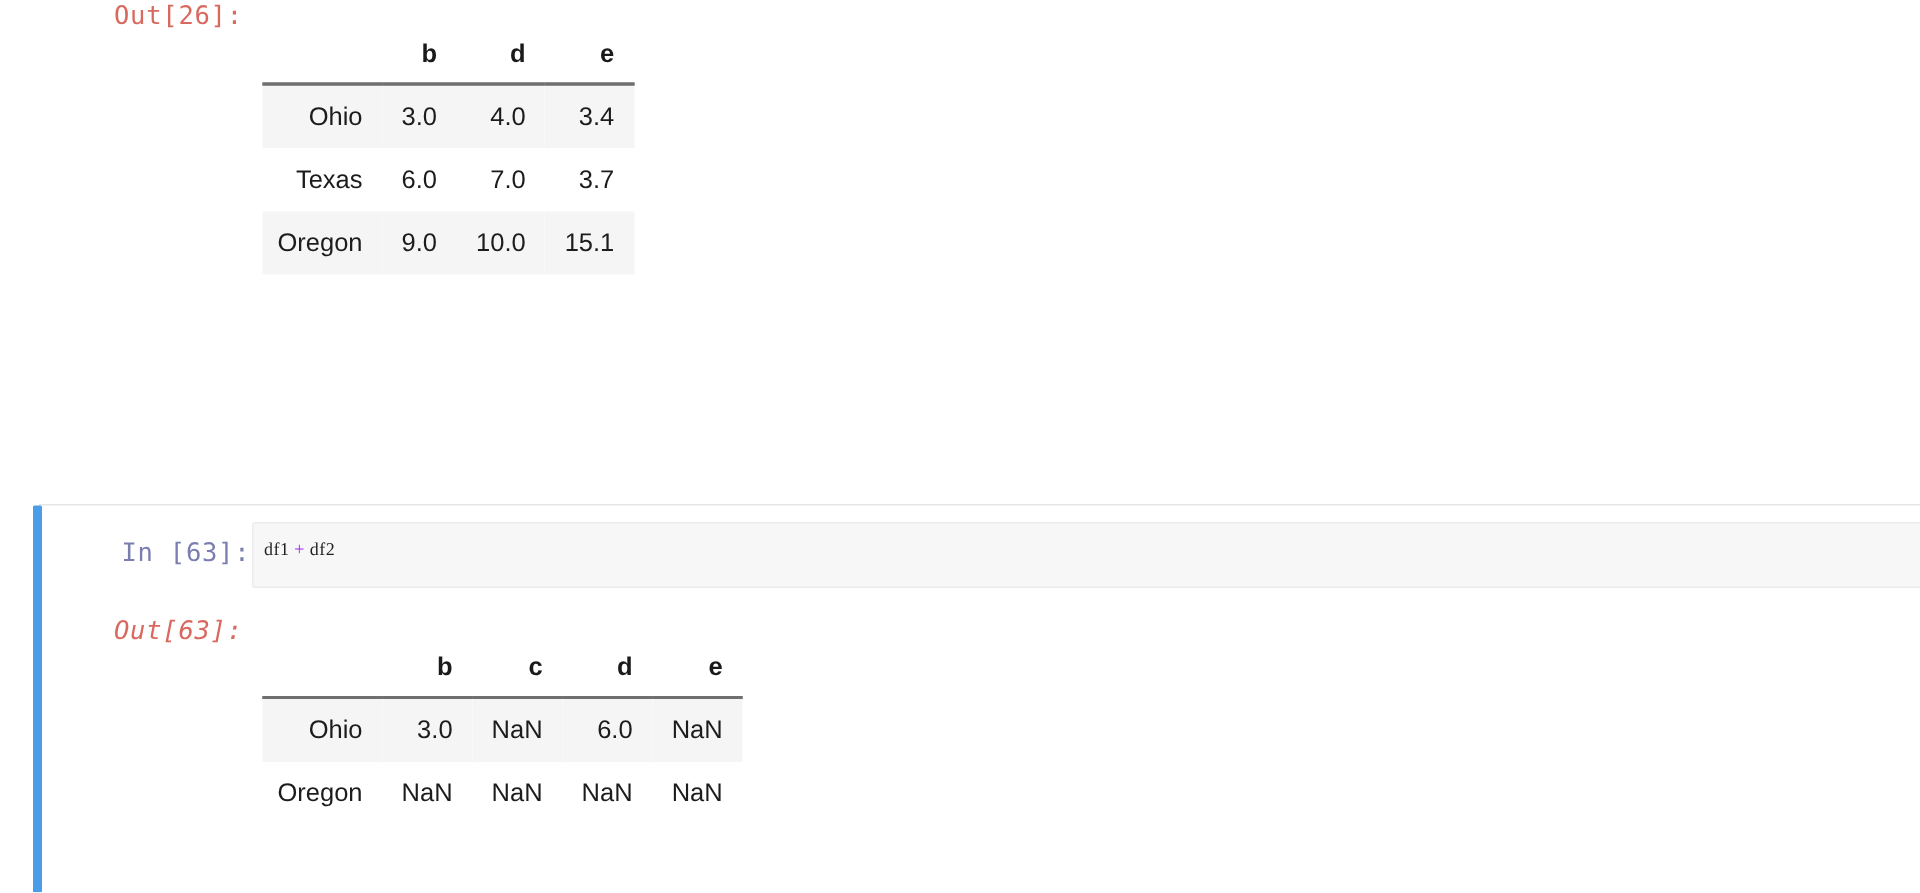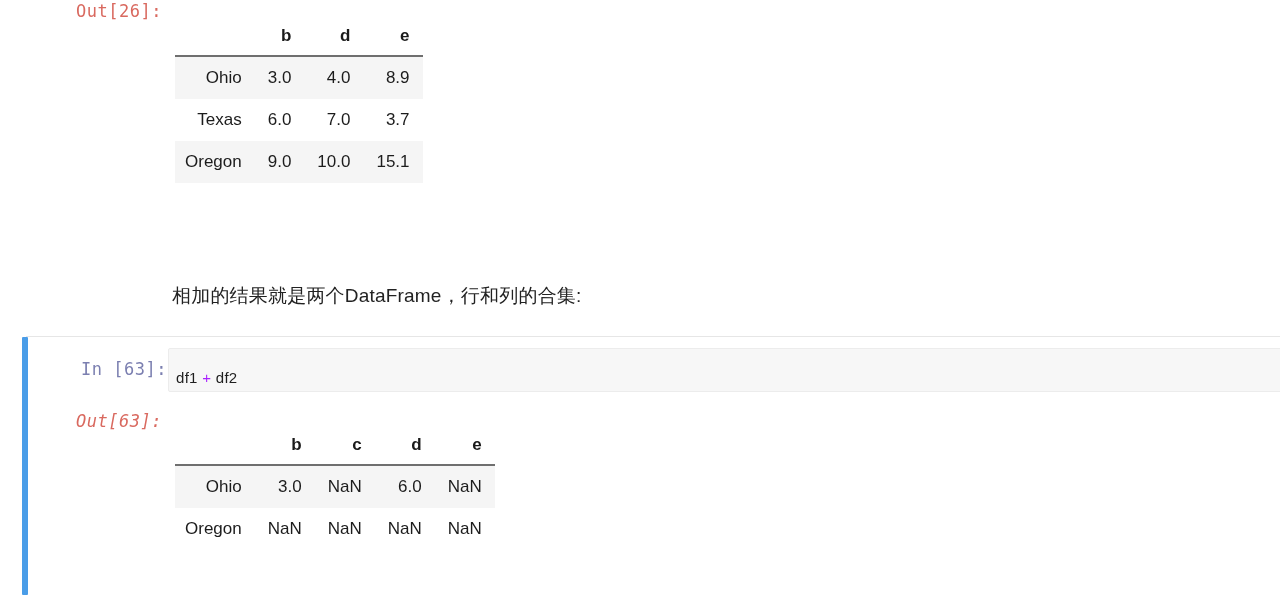--- a/index.html
+++ b/index.html
@@ -98,26 +98,25 @@
   }
   .code-box {
     position: absolute;
     background: #f7f7f7;
     border: 1px solid #ececec;
     border-radius: 2px;
     box-sizing: border-box;
   }
   .code-text {
     position: absolute;
-    font-family: Liberation Sans, sans-serif;
-    font-size: 15px;
+    font-family: Liberation Serif, serif;
+    font-size: 12px;
     color: #1f1f1f;
     white-space: pre;
     letter-spacing: 0.3px;
-    margin-top: 10px;
   }
   .tok-op { color: #aa22ff; }
 </style>
 </head>
 <body>
 
 <div id="viewport">
 
   <div class="prompt prompt-out" style="left:76px; top:1px;">Out[26]:</div>
 
@@ -129,39 +128,38 @@
           <th>b</th>
           <th>d</th>
           <th>e</th>
         </tr>
       </thead>
       <tbody>
         <tr>
           <th class="idx">Ohio</th>
           <td>3.0</td>
           <td>4.0</td>
-          <td>8.9</td>
+          <td>3.4</td>
         </tr>
         <tr>
           <th class="idx">Texas</th>
           <td>6.0</td>
           <td>7.0</td>
           <td>3.7</td>
         </tr>
         <tr>
           <th class="idx">Oregon</th>
           <td>9.0</td>
           <td>10.0</td>
           <td>15.1</td>
         </tr>
       </tbody>
     </table>
   </div>
 
-  <div class="md-para" style="left:172px; top:283px;">相加的结果就是两个DataFrame，行和列的合集:</div>
 
   <div class="cell-top-rule" style="left:26px; top:336px; width:1254px;"></div>
 
   <div class="cell-selected-bar" style="left:22px; top:337px; width:6px; height:258px;"></div>
 
   <div class="prompt prompt-in" style="left:70px; top:359px;">In [63]:</div>
 
   <div class="code-box" style="left:168px; top:348px; width:1130px; height:44px;"></div>
 
   <div class="code-text" style="left:176px; top:359px;"><span>df1 </span><span class="tok-op">+</span><span> df2</span></div>

